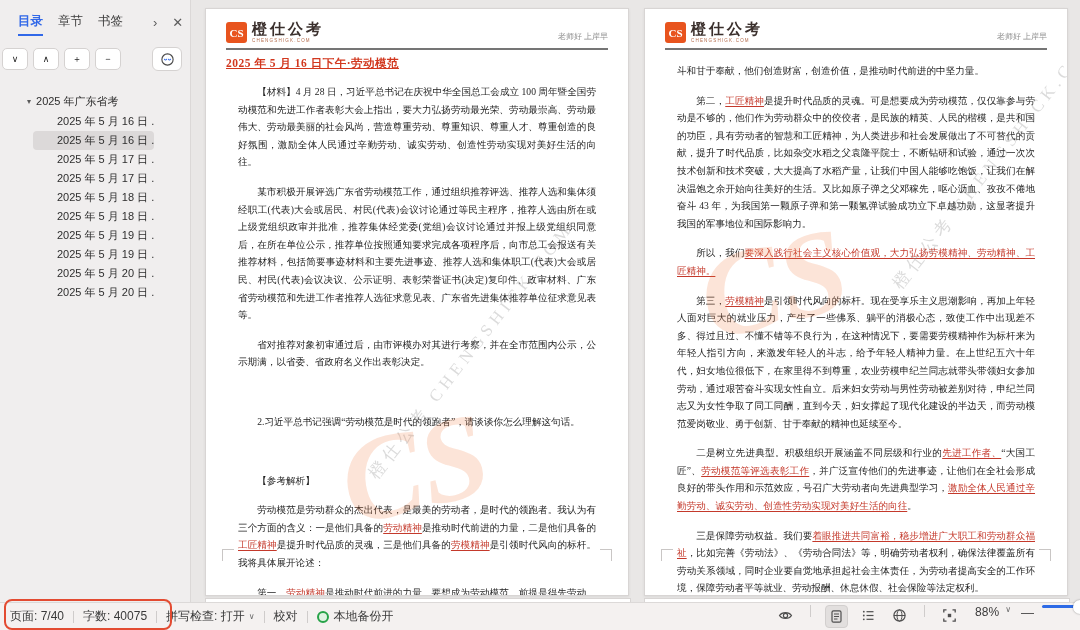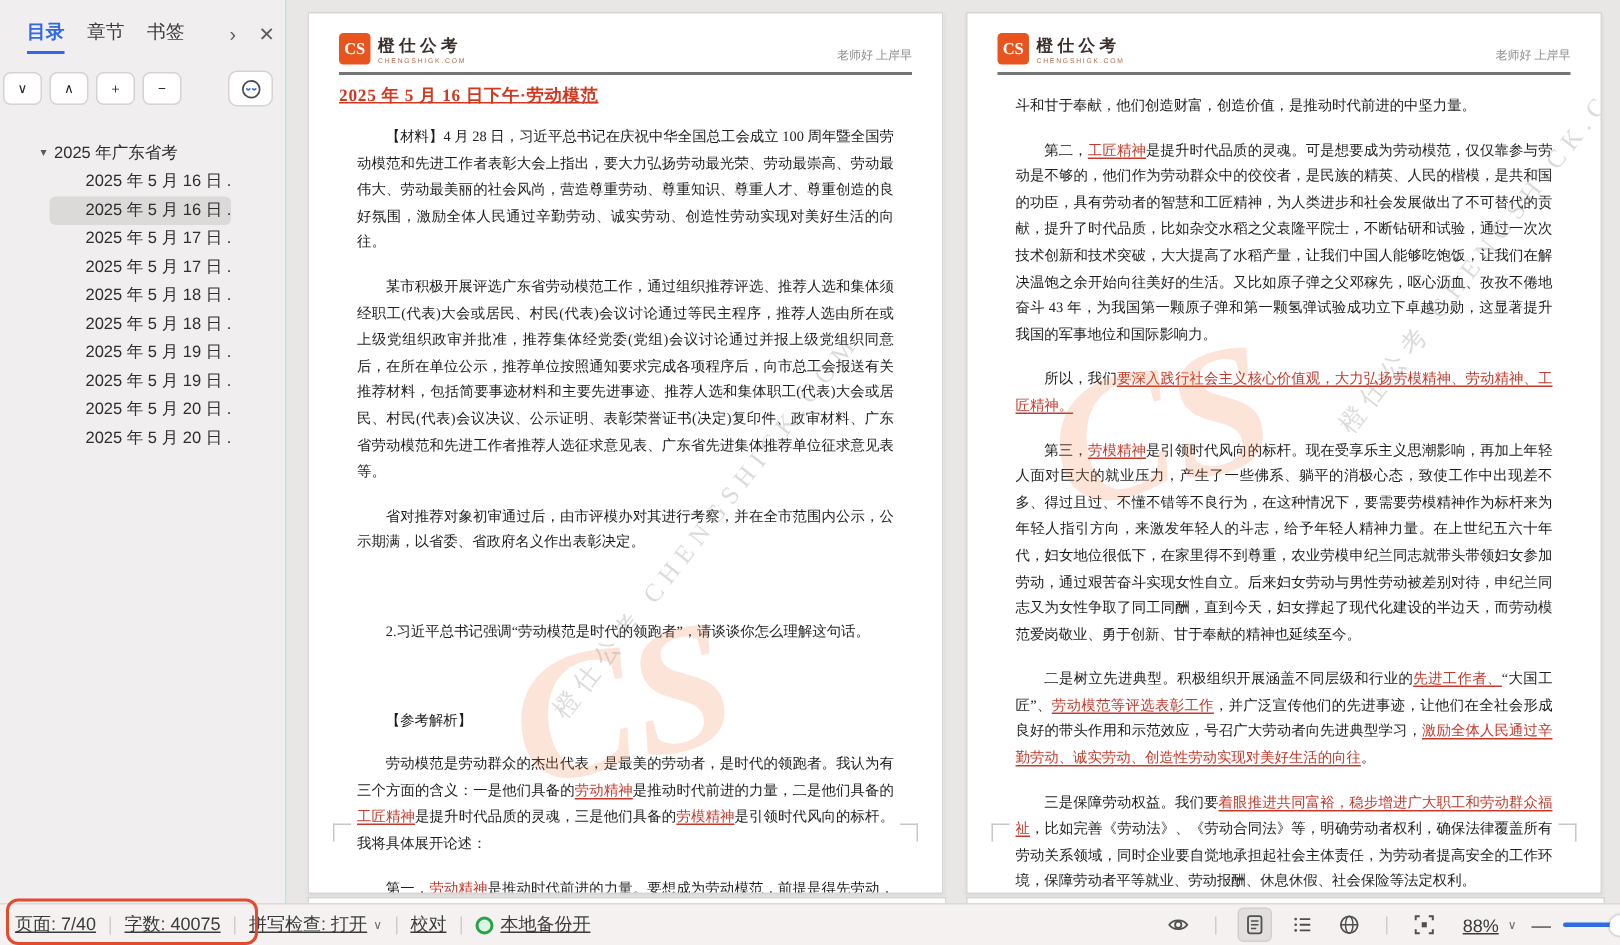--- a/index.html
+++ b/index.html
@@ -30,21 +30,21 @@
   .page{position:absolute;top:8px;height:588px;width:424px;background:#fff;border:1px solid #d8d5d4;
         box-shadow:0 1px 3px rgba(0,0,0,.07);box-sizing:border-box;padding:10px 20px;overflow:hidden;}
   .page.left{left:14px;} .page.right{left:453px;}
   .sliver{position:absolute;bottom:0;height:3px;background:#fff;border:1px solid #d8d5d4;border-bottom:none;}
   .sliver.l{left:14px;width:424px;} .sliver.r{left:453px;width:424px;}
   .phead{display:flex;align-items:flex-end;padding-bottom:5px;border-bottom:2px solid #757575;height:24px;}
   .logo{width:21px;height:21px;background:#e8541e;border-radius:3px;color:#fff;font-weight:bold;
         font-size:11px;display:flex;align-items:center;justify-content:center;
         font-family:"Liberation Serif",serif;}
   .brand{margin-left:5px;line-height:1;}
-  .brand .cn{font-family:Liberation Sans, sans-serif;font-weight:bold;font-size:11px;
+  .brand .cn{font-family:Liberation Serif, serif;font-weight:bold;font-size:15px;
              letter-spacing:3px;color:#3a2f2c;}
   .brand .en{font-size:4.5px;letter-spacing:1.2px;color:#b36a4a;margin-top:2px;}
   .tagline{margin-left:auto;font-family:Liberation Serif, serif;font-size:8px;color:#8e8e8e;
            padding-bottom:1px;}
   .ptitle{margin:6px 0 0 0;font-family:"Liberation Serif",serif;font-weight:bold;font-size:11.5px;
           color:#d2381f;text-decoration:underline;letter-spacing:.5px;}
   .pbody{font-family:"Liberation Serif",serif;font-size:9.6px;line-height:17.6px;color:#1d1d1d;
          text-align:justify;margin-top:7px;}
   .page.right .pbody{margin-top:3px;}
   .pbody p{margin:12px;text-indent:2em;}
@@ -60,23 +60,23 @@
   .page.right .wm-text{top:140px;left:190px;}
   .page.right .wm-logo{top:215px;left:55px;}
   .cm{position:absolute;width:11px;height:11px;border:0 solid #c9c6c5;}
   .cm.bl{left:16px;bottom:34px;border-top-width:1px;border-left-width:1px;}
   .cm.br{right:16px;bottom:34px;border-top-width:1px;border-right-width:1px;}
   
   .statusbar{position:absolute;left:0;bottom:0;width:1080px;height:28px;background:#f4f1f0;
              border-top:1px solid #dcd9d8;display:flex;align-items:center;font-size:12px;
              color:#3a3a3a;box-sizing:border-box;}
   .sb-sep{width:1px;height:12px;background:#cfcccb;margin:0 9px;flex:none;}
-  .sb-item{white-space:nowrap;flex:none;text-decoration:underline;}
+  .sb-item{white-space:nowrap;flex:none;}
   .sb-left{display:flex;align-items:center;margin-left:10px;}
-  .sb-right{display:flex;align-items:center;margin-left:auto;}
+  .sb-right{display:flex;align-items:flex-start;margin-left:auto;}
   .chev{font-size:8px;color:#6b6b6b;margin-left:4px;}
   .gdot{width:8px;height:8px;border-radius:50%;border:2.5px solid #27a348;background:#dff3e2;
         margin-right:5px;flex:none;}
   .sb-ico{width:15px;height:15px;flex:none;display:block;}
   .ico-wrap{display:flex;align-items:center;justify-content:center;padding:3px;border-radius:4px;margin:0 5px;}
   .ico-wrap.sel{background:#e2dfde;border:1px solid #d2cfce;}
   .zoomtxt{margin:0 2px 0 10px;}
   .minus{font-size:13px;color:#444;margin:0 8px 0 10px;}
   .slider{position:relative;width:36px;height:3px;background:#2e6be6;border-radius:2px;margin-right:2px;flex:none;}
   .knob{position:absolute;right:-9px;top:-5.5px;width:14px;height:14px;background:#fff;border-radius:50%;

